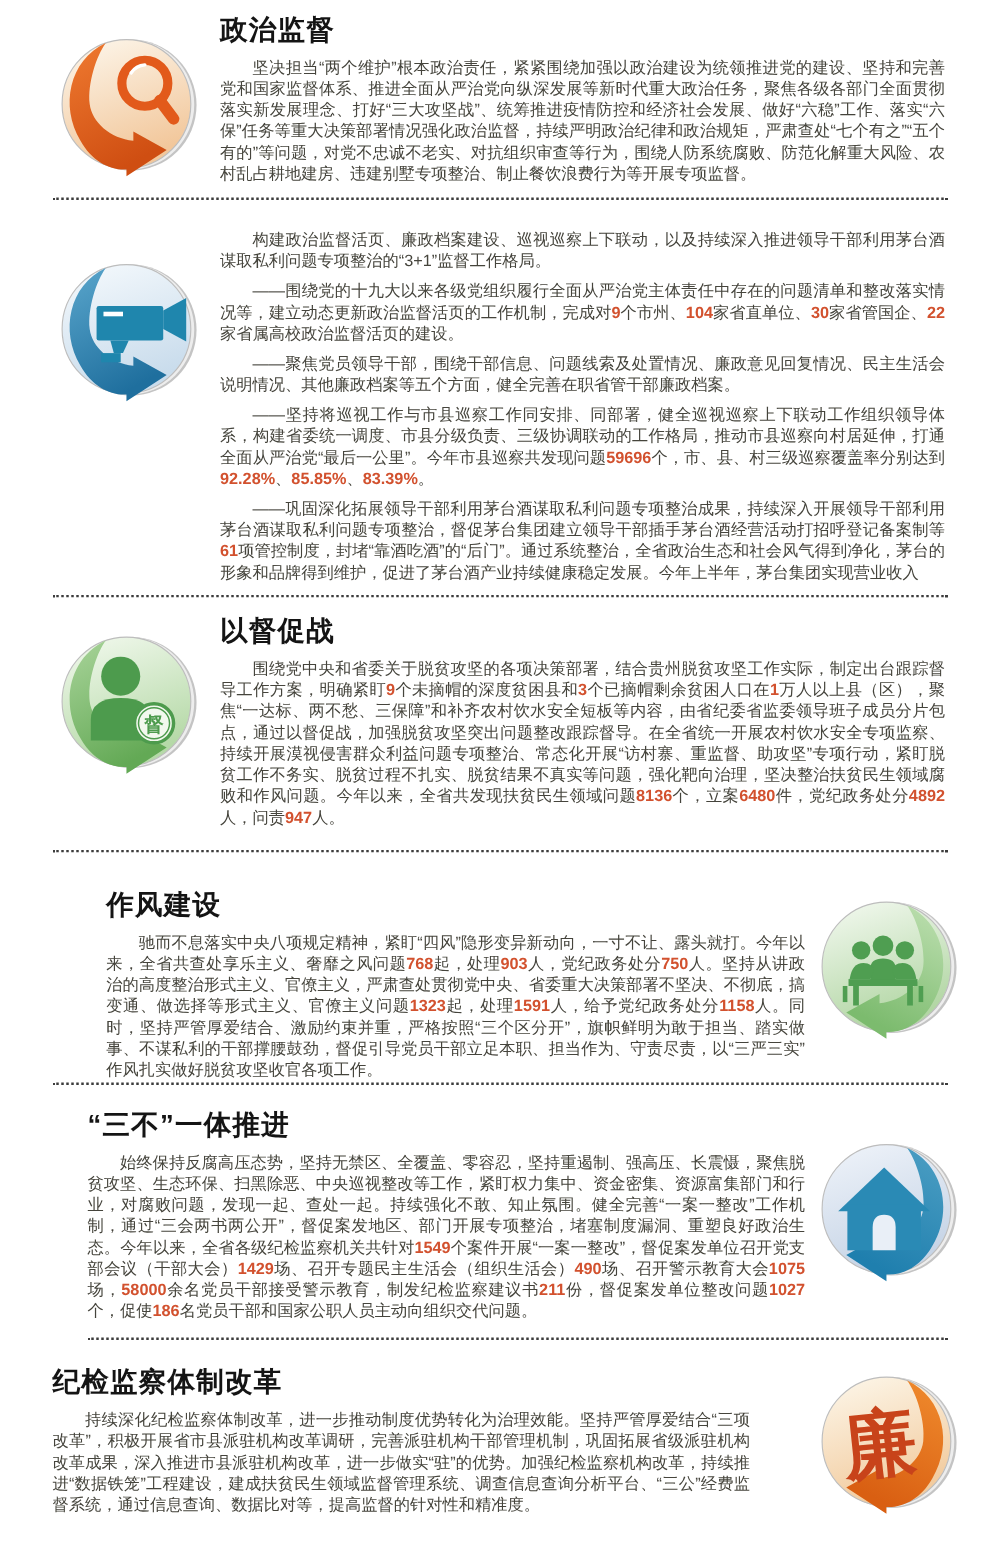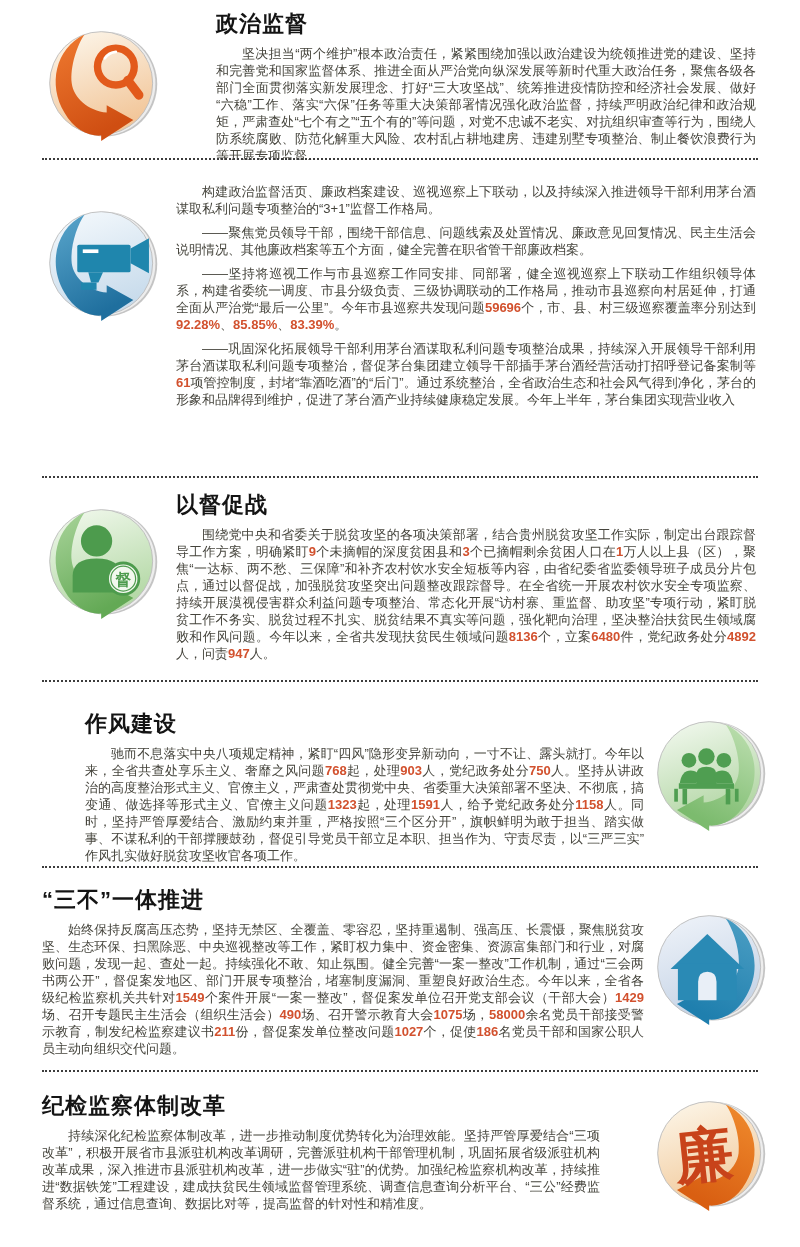--- a/index.html
+++ b/index.html
@@ -24,33 +24,33 @@
     font-size:22px;font-weight:bold;color:#141414;margin:0;
     letter-spacing:1px;line-height:28px;
   }
   .para{
     margin:7px 0 0;font-size:13px;line-height:17px;color:#45443c;
     text-align:justify;text-indent:2em;
   }
   .run{}
   .hl{color:#d2512e;font-weight:bold;}
   
-  .sec-political-supervision{height:160px;gap:40px;}
+  .sec-political-supervision{height:160px;}
   .sec-political-supervision .content{padding-top:10px;}
   .sec-political-supervision .icon-col{padding-top:28px;}
   .sec-supervision-pattern{height:318px;}
   .sec-supervision-pattern .content{padding-top:16px;}
   .sec-supervision-pattern .icon-col{padding-top:48px;}
   .sec-supervise-battle{height:204px;}
   .sec-supervise-battle .content{padding-top:13px;}
   .sec-supervise-battle .icon-col{padding-top:28px;}
   .sec-work-style{height:186px;}
   .sec-work-style .content{padding-top:28px;margin-left:43px;}
   .sec-work-style .icon-col{padding-top:36px;}
-  .sec-three-nos{height:204px;}
+  .sec-three-nos{height:204px;margin-left:28px;}
   .sec-three-nos .content{padding-top:18px;}
   .sec-three-nos .icon-col{padding-top:44px;}
   .sec-reform{height:175px;gap:44px;}
   .sec-reform .content{padding-top:20px;}
   .sec-reform .icon-col{padding-top:26px;}
 </style>
 </head>
 <body>
 
 <div id="report">
@@ -106,20 +106,21 @@
             <rect x="34" y="40" width="58" height="30" rx="2"></rect>
             <polygon points="92,44 112,33 112,71 92,60"></polygon>
             <polygon points="46,70 62,70 57,81 49,81"></polygon>
             <rect x="38" y="81" width="17" height="8"></rect>
           </g>
           <rect x="40" y="45" width="17" height="4" fill="#ffffff"></rect>
         </svg>
       </div>
       <div class="content">
         <p class="para"><span class="run">构建政治监督活页、廉政档案建设、巡视巡察上下联动，以及持续深入推进领导干部利用茅台酒谋取私利问题专项整治的“3+1”监督工作格局。</span></p>
+        <p class="para"><span class="run">——围绕党的十九大以来各级党组织履行全面从严治党主体责任中存在的问题清单和整改落实情况等，建立动态更新政治监督活页的工作机制，完成对</span><span class="hl">9</span><span class="run">个市州、</span><span class="hl">104</span><span class="run">家省直单位、</span><span class="hl">30</span><span class="run">家省管国企、</span><span class="hl">22</span><span class="run">家省属高校政治监督活页的建设。</span></p>
         <p class="para"><span class="run">——聚焦党员领导干部，围绕干部信息、问题线索及处置情况、廉政意见回复情况、民主生活会说明情况、其他廉政档案等五个方面，健全完善在职省管干部廉政档案。</span></p>
         <p class="para"><span class="run">——坚持将巡视工作与市县巡察工作同安排、同部署，健全巡视巡察上下联动工作组织领导体系，构建省委统一调度、市县分级负责、三级协调联动的工作格局，推动市县巡察向村居延伸，打通全面从严治党“最后一公里”。今年市县巡察共发现问题</span><span class="hl">59696</span><span class="run">个，市、县、村三级巡察覆盖率分别达到</span><span class="hl">92.28%</span><span class="run">、</span><span class="hl">85.85%</span><span class="run">、</span><span class="hl">83.39%</span><span class="run">。</span></p>
         <p class="para"><span class="run">——巩固深化拓展领导干部利用茅台酒谋取私利问题专项整治成果，持续深入开展领导干部利用茅台酒谋取私利问题专项整治，督促茅台集团建立领导干部插手茅台酒经营活动打招呼登记备案制等</span><span class="hl">61</span><span class="run">项管控制度，封堵“靠酒吃酒”的“后门”。通过系统整治，全省政治生态和社会风气得到净化，茅台的形象和品牌得到维护，促进了茅台酒产业持续健康稳定发展。今年上半年，茅台集团实现营业收入</span></p>
       </div>
     </section>
     <section class="sec side-left sec-supervise-battle has-divider">
       <div class="icon-col">
         <svg class="icon-badge" viewBox="0 0 124 124">
           <defs>
             <linearGradient id="cg2" x1="0" y1="0" x2="0.35" y2="1">

